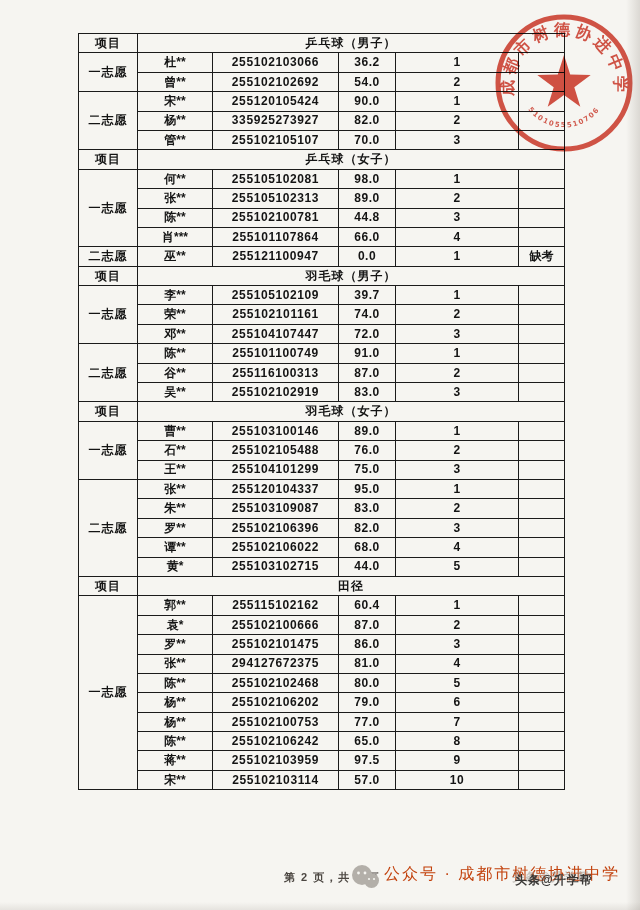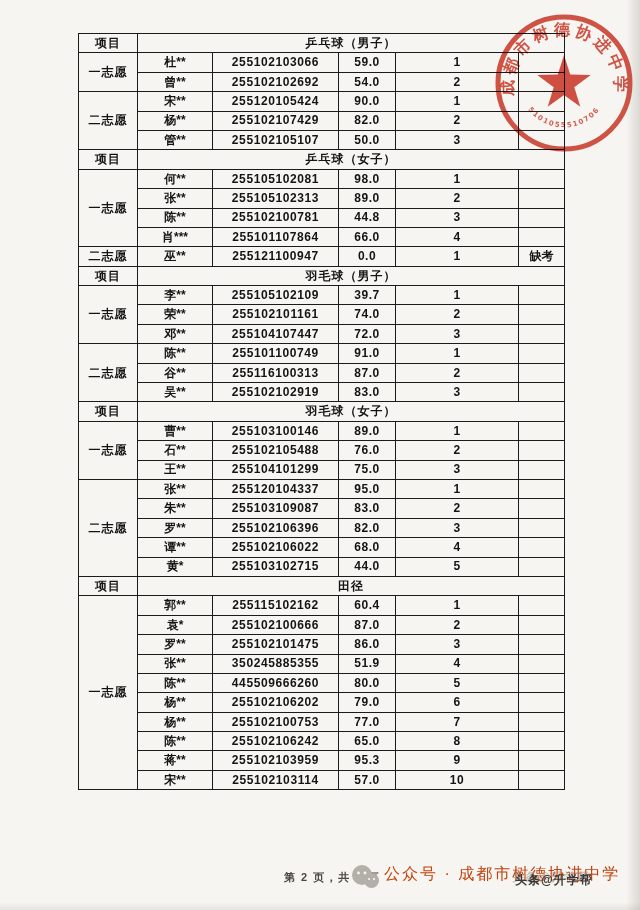--- a/index.html
+++ b/index.html
@@ -60,50 +60,50 @@
   </colgroup>
   <tbody>
       <tr>
         <td class="cat-cell">项目</td>
         <td class="sport-cell" colspan="5">乒乓球（男子）</td>
       </tr>
       <tr>
         <td class="vol-cell" rowspan="2">一志愿</td>
         <td class="name-cell">杜**</td>
         <td class="id-cell">255102103066</td>
-        <td class="score-cell">59.0</td>
+        <td class="score-cell">36.2</td>
         <td class="rank-cell">1</td>
         <td class="remark-cell"></td>
       </tr>
       <tr>
         <td class="name-cell">曾**</td>
         <td class="id-cell">255102102692</td>
         <td class="score-cell">54.0</td>
         <td class="rank-cell">2</td>
         <td class="remark-cell"></td>
       </tr>
       <tr>
         <td class="vol-cell" rowspan="3">二志愿</td>
         <td class="name-cell">宋**</td>
         <td class="id-cell">255120105424</td>
         <td class="score-cell">90.0</td>
         <td class="rank-cell">1</td>
         <td class="remark-cell"></td>
       </tr>
       <tr>
         <td class="name-cell">杨**</td>
-        <td class="id-cell">255102107429</td>
+        <td class="id-cell">335925273927</td>
         <td class="score-cell">82.0</td>
         <td class="rank-cell">2</td>
         <td class="remark-cell"></td>
       </tr>
       <tr>
         <td class="name-cell">管**</td>
         <td class="id-cell">255102105107</td>
-        <td class="score-cell">50.0</td>
+        <td class="score-cell">70.0</td>
         <td class="rank-cell">3</td>
         <td class="remark-cell"></td>
       </tr>
       <tr>
         <td class="cat-cell">项目</td>
         <td class="sport-cell" colspan="5">乒乓球（女子）</td>
       </tr>
       <tr>
         <td class="vol-cell" rowspan="4">一志愿</td>
         <td class="name-cell">何**</td>
@@ -272,28 +272,28 @@
       </tr>
       <tr>
         <td class="name-cell">罗**</td>
         <td class="id-cell">255102101475</td>
         <td class="score-cell">86.0</td>
         <td class="rank-cell">3</td>
         <td class="remark-cell"></td>
       </tr>
       <tr>
         <td class="name-cell">张**</td>
-        <td class="id-cell">350245885355</td>
-        <td class="score-cell">51.9</td>
+        <td class="id-cell">294127672375</td>
+        <td class="score-cell">81.0</td>
         <td class="rank-cell">4</td>
         <td class="remark-cell"></td>
       </tr>
       <tr>
         <td class="name-cell">陈**</td>
-        <td class="id-cell">445509666260</td>
+        <td class="id-cell">255102102468</td>
         <td class="score-cell">80.0</td>
         <td class="rank-cell">5</td>
         <td class="remark-cell"></td>
       </tr>
       <tr>
         <td class="name-cell">杨**</td>
         <td class="id-cell">255102106202</td>
         <td class="score-cell">79.0</td>
         <td class="rank-cell">6</td>
         <td class="remark-cell"></td>
@@ -308,21 +308,21 @@
       <tr>
         <td class="name-cell">陈**</td>
         <td class="id-cell">255102106242</td>
         <td class="score-cell">65.0</td>
         <td class="rank-cell">8</td>
         <td class="remark-cell"></td>
       </tr>
       <tr>
         <td class="name-cell">蒋**</td>
         <td class="id-cell">255102103959</td>
-        <td class="score-cell">95.3</td>
+        <td class="score-cell">97.5</td>
         <td class="rank-cell">9</td>
         <td class="remark-cell"></td>
       </tr>
       <tr>
         <td class="name-cell">宋**</td>
         <td class="id-cell">255102103114</td>
         <td class="score-cell">57.0</td>
         <td class="rank-cell">10</td>
         <td class="remark-cell"></td>
       </tr>

